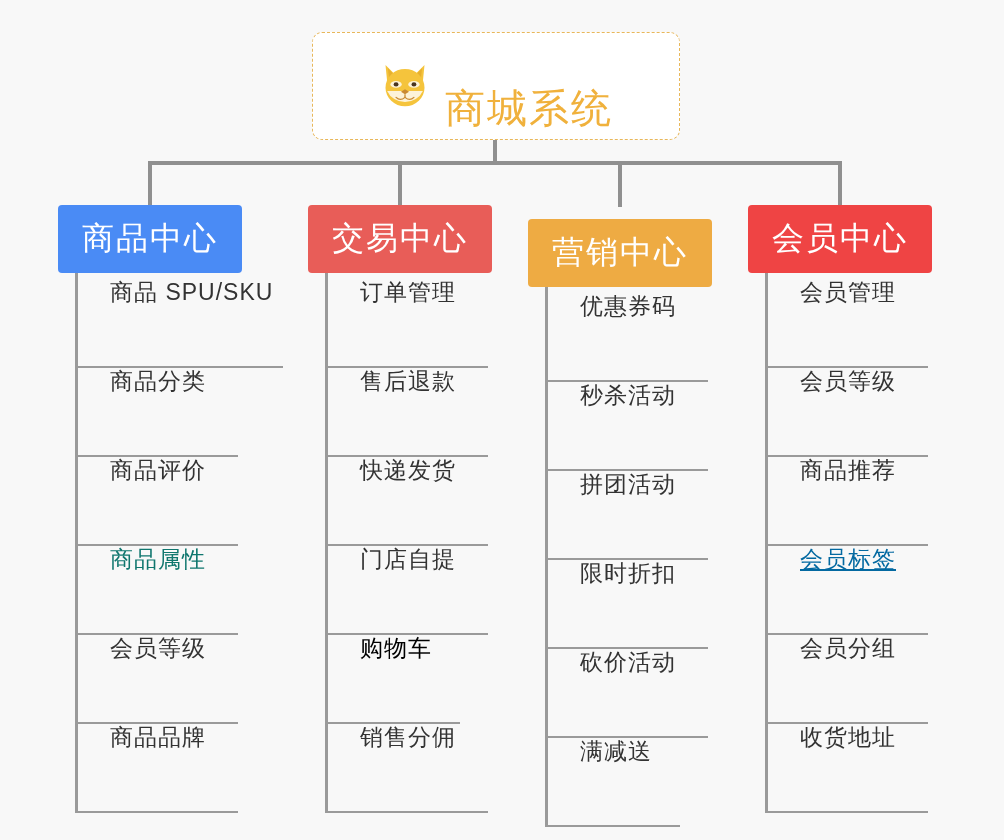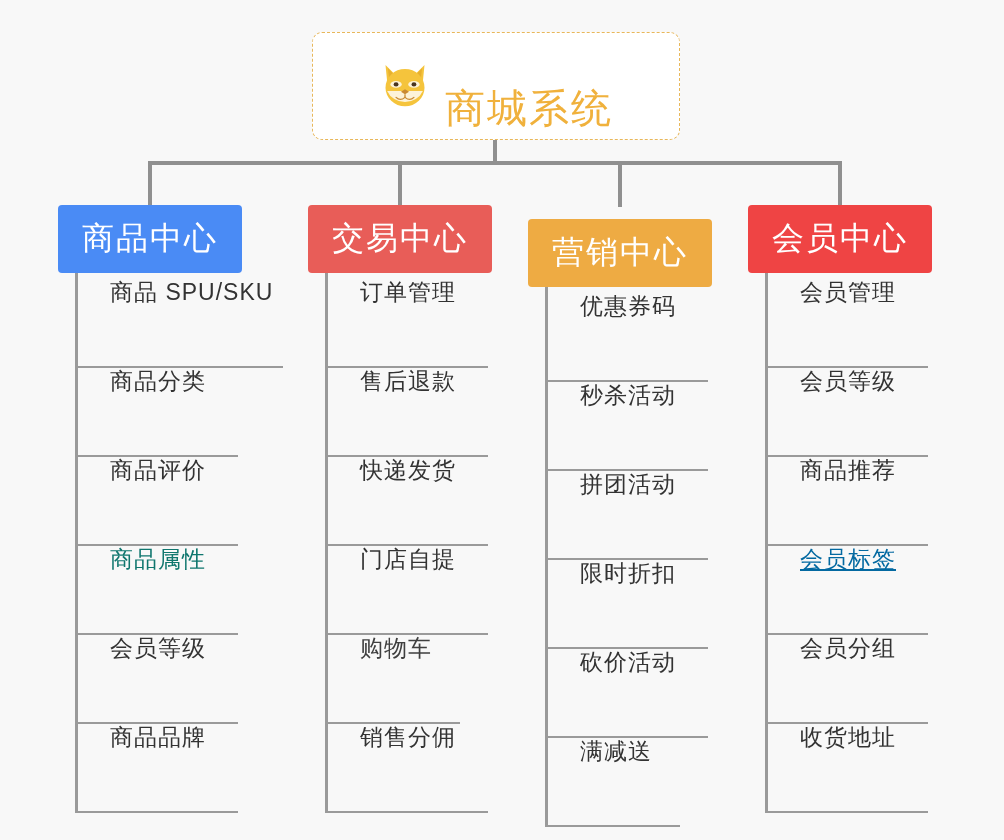--- a/index.html
+++ b/index.html
@@ -218,21 +218,21 @@
       </div>
       <div class="leaf">
         <span class="leaf-label" style="color: rgb(51, 51, 51);">快递发货</span>
         <span class="leaf-rule" style="width: 160px; background: rgb(154, 154, 154);"></span>
       </div>
       <div class="leaf">
         <span class="leaf-label" style="color: rgb(51, 51, 51);">门店自提</span>
         <span class="leaf-rule" style="width: 160px; background: rgb(154, 154, 154);"></span>
       </div>
       <div class="leaf">
-        <span class="leaf-label" style="color: #404040;">购物车</span>
+        <span class="leaf-label" style="color: #000000;">购物车</span>
         <span class="leaf-rule" style="width: 132px; background: rgb(154, 154, 154);"></span>
       </div>
       <div class="leaf">
         <span class="leaf-label" style="color: rgb(51, 51, 51);">销售分佣</span>
         <span class="leaf-rule" style="width: 160px; background: rgb(154, 154, 154);"></span>
       </div>
     </div>
   </div>
 
   <div class="column" id="col-2">

